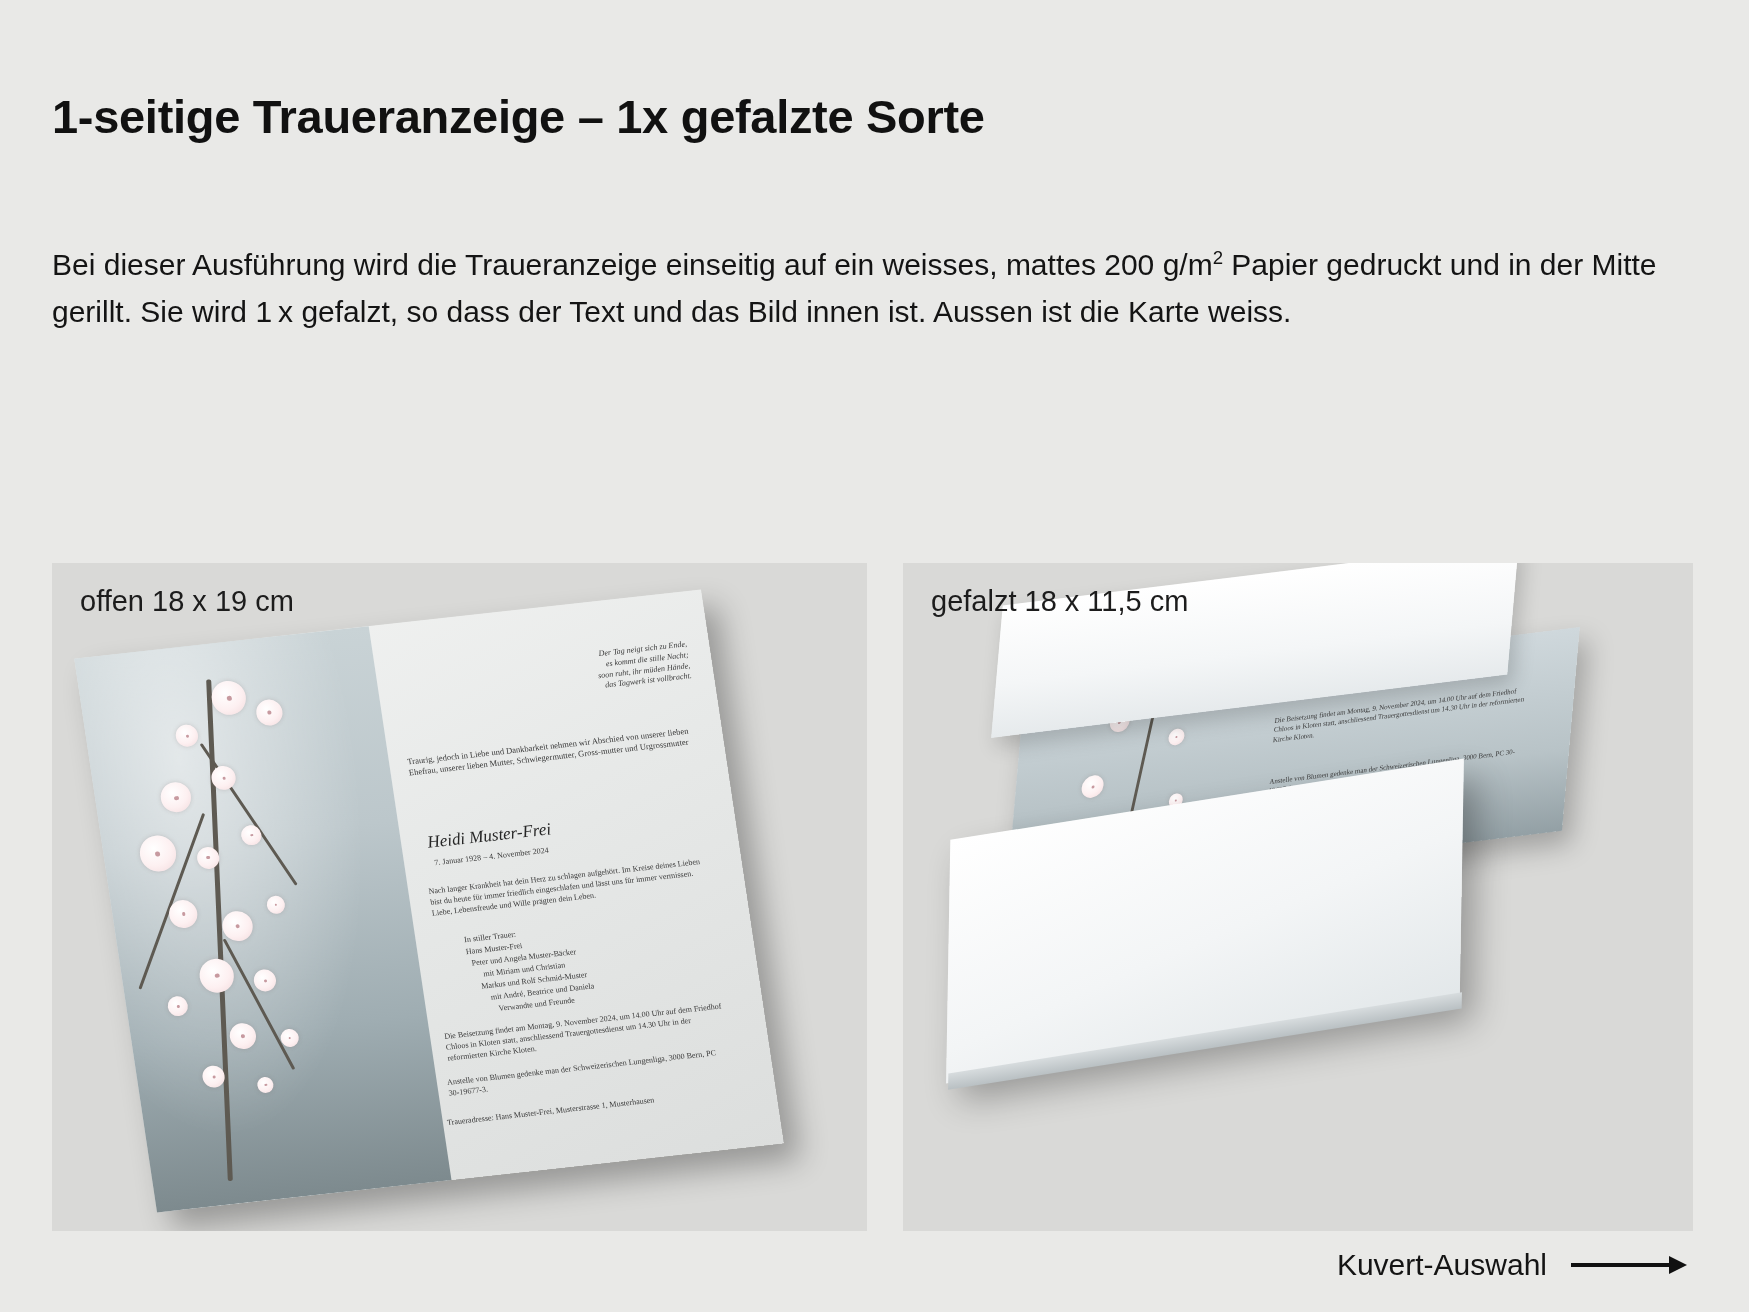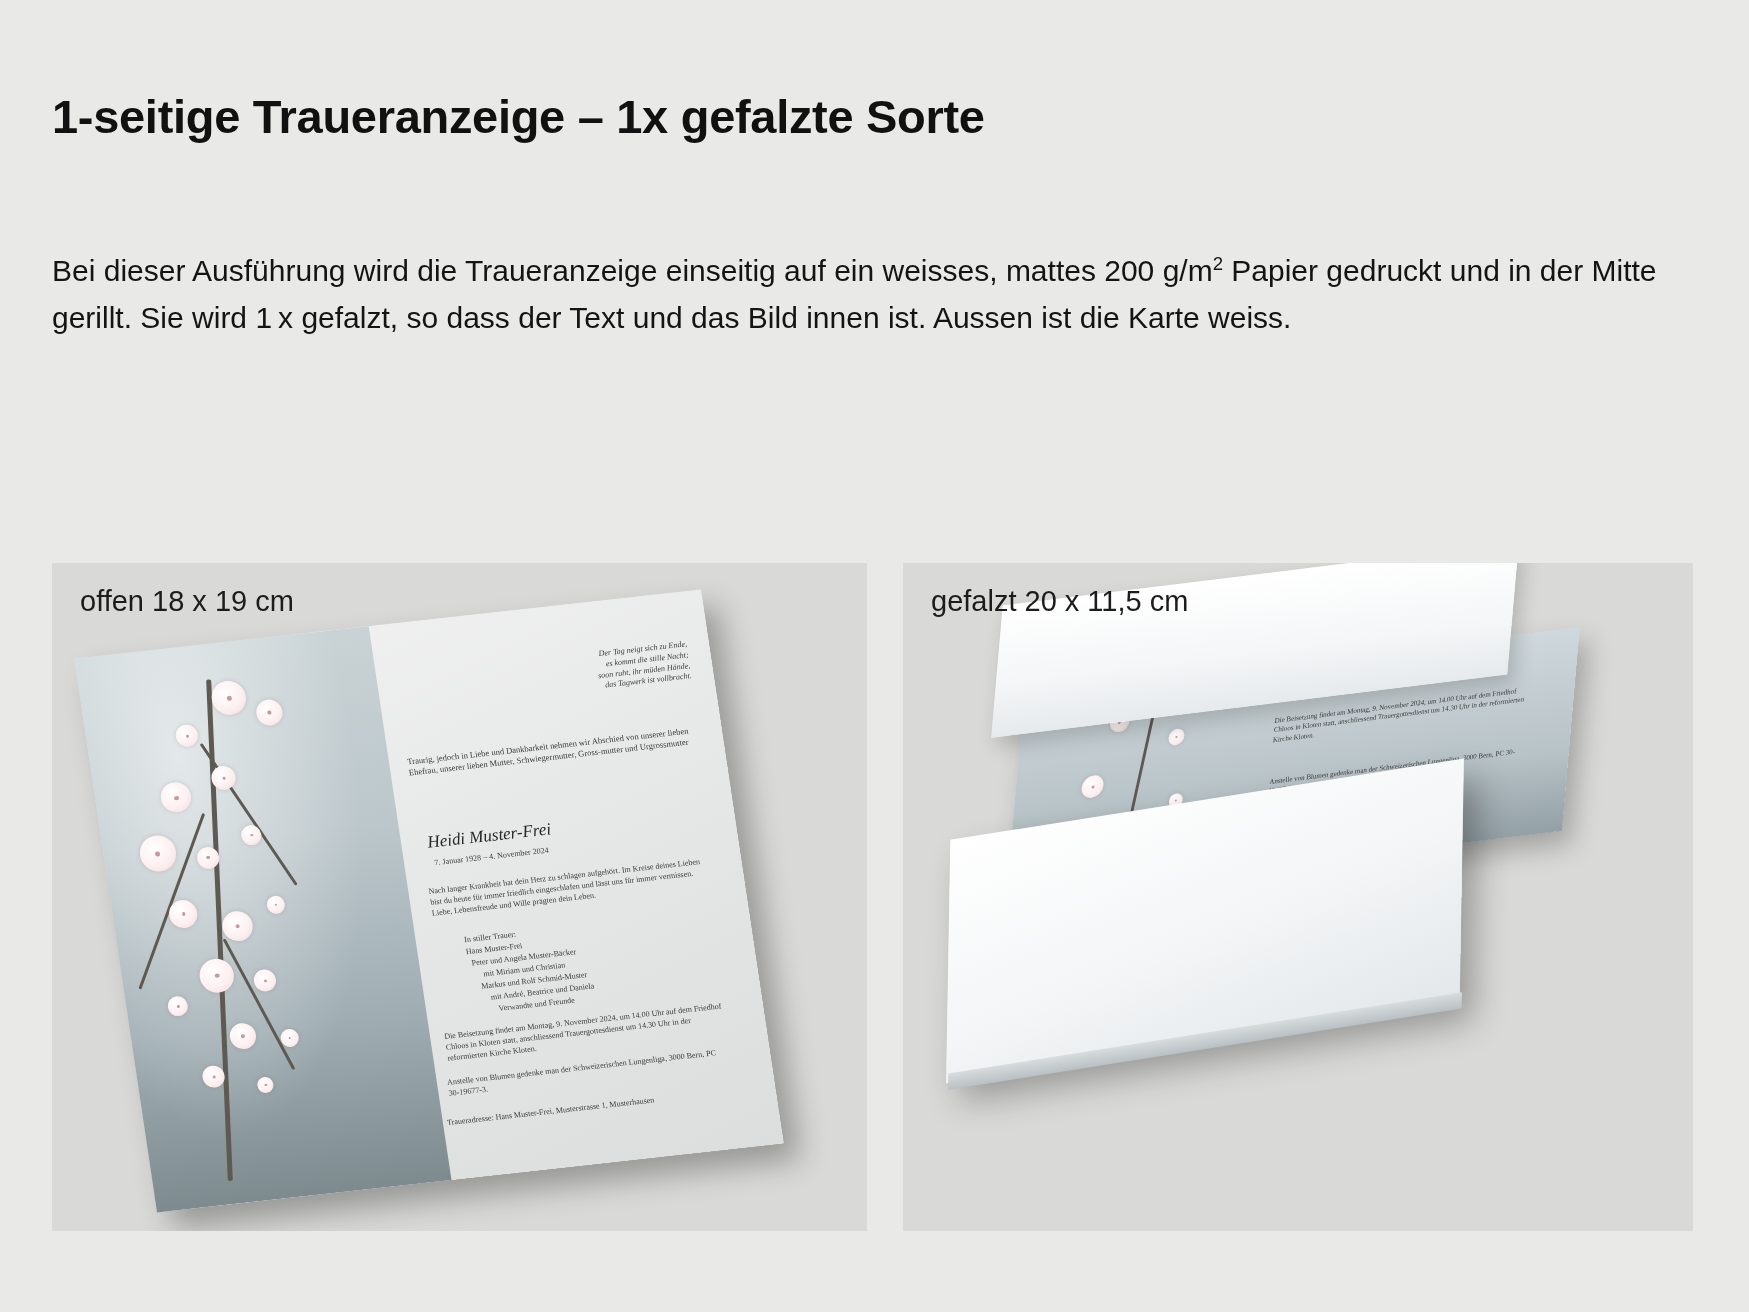--- a/index.html
+++ b/index.html
@@ -27,21 +27,21 @@
     font-size: 47px;
     letter-spacing: -0.3px;
     color: #111;
   }
   .title .bold {
     font-weight: bold;
   }
   .intro {
     position: absolute;
     left: 52px;
-    top: 218px;
+    top: 212px;
     width: 1640px;
     font-size: 30px;
     line-height: 1.55;
     color: #141414;
   }
   .intro sup {
     font-size: 0.62em;
     vertical-align: super;
   }
   .note {
@@ -259,32 +259,41 @@
         <div class="mini" style="left:66px; top:378px; font-size:8px;">mit André, Beatrice und Daniela</div>
         <div class="mini" style="left:72px; top:390px; font-size:8px;">Verwandte und Freunde</div>
         <div class="mini" style="left:14px; top:412px; width:280px; font-size:8px;">Die Beisetzung findet am Montag, 9. November 2024, um 14.00 Uhr auf dem Friedhof Chloos in Kloten statt, anschliessend Trauergottesdienst um 14.30 Uhr in der reformierten Kirche Kloten.</div>
         <div class="mini" style="left:10px; top:458px; width:280px; font-size:8px;">Anstelle von Blumen gedenke man der Schweizerischen Lungenliga, 3000 Bern, PC 30-19677-3.</div>
         <div class="mini" style="left:4px; top:498px; width:290px; font-size:8px;">Trauerad­resse: Hans Muster-Frei, Musterstrasse 1, Musterhausen</div>
       </div>
     </div>
   </div>
 
   <div class="panel panel-right">
-    <div class="panel-caption">gefalzt 20 x 11,5 cm</div>
+    <div class="panel-caption">gefalzt 18 x 11,5 cm</div>
 
     <div class="fold-back">
       <div class="branch" style="left:22%; top:4%; width:3px; height:90%; transform:rotate(8deg); background:#5e5a52;"></div>
       <div class="blossom" style="left:16%; top:14%; width:20px; height:20px;"></div>
       <div class="blossom" style="left:27%; top:26%; width:16px; height:16px;"></div>
       <div class="blossom" style="left:12%; top:44%; width:22px; height:22px;"></div>
       <div class="blossom" style="left:28%; top:58%; width:14px; height:14px;"></div>
       <div class="mini" style="left:46%; top:26%; width:46%; font-size:7px;">Die Beisetzung findet am Montag, 9. November 2024, um 14.00 Uhr auf dem Friedhof Chloos in Kloten statt, anschliessend Trauergottesdienst um 14.30 Uhr in der reformierten Kirche Kloten.</div>
       <div class="mini" style="left:46%; top:56%; width:46%; font-size:7px;">Anstelle von Blumen gedenke man der Schweizerischen Lungenliga, 3000 Bern, PC 30-19677-3.</div>
       <div class="mini" style="left:46%; top:82%; width:50%; font-size:7px;">Trauerad­resse: Hans Muster-Frei, Musterstrasse 1, Musterhausen</div>
     </div>
 
     <div class="fold-back-flap"></div>
     <div class="fold-front"></div>
     <div class="fold-front-edge"></div>
   </div>
 
+  <div class="footer">
+    <span class="footer-label">Kuvert-Auswahl</span>
+    <span>
+      <svg class="arrow" width="120" height="24" viewBox="0 0 120 24" aria-hidden="true">
+        <line x1="2" y1="12" x2="100" y2="12" stroke="#111" stroke-width="4"></line>
+        <polygon points="100,3 118,12 100,21" fill="#111"></polygon>
+      </svg>
+    </span>
+  </div>
 
 </div>
 
 </body></html>

